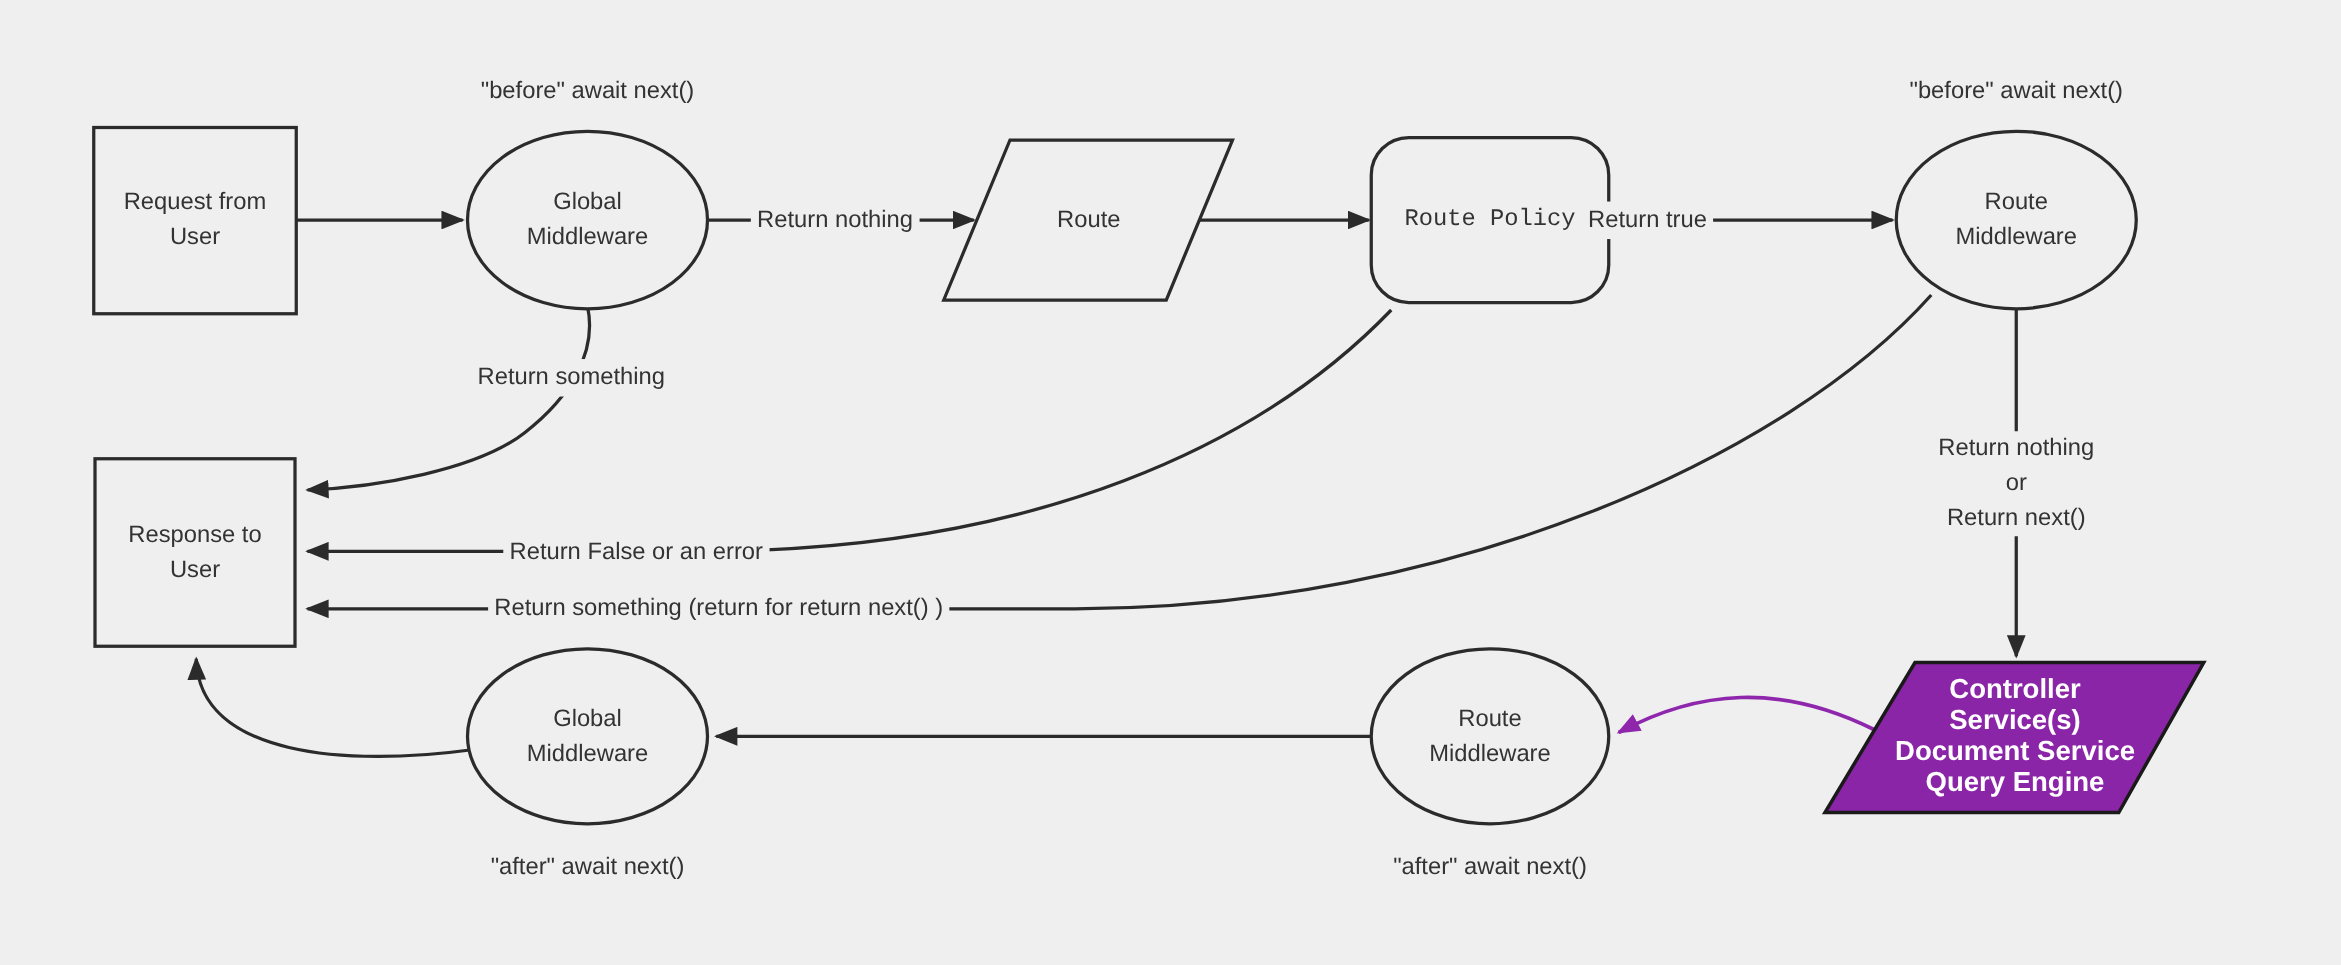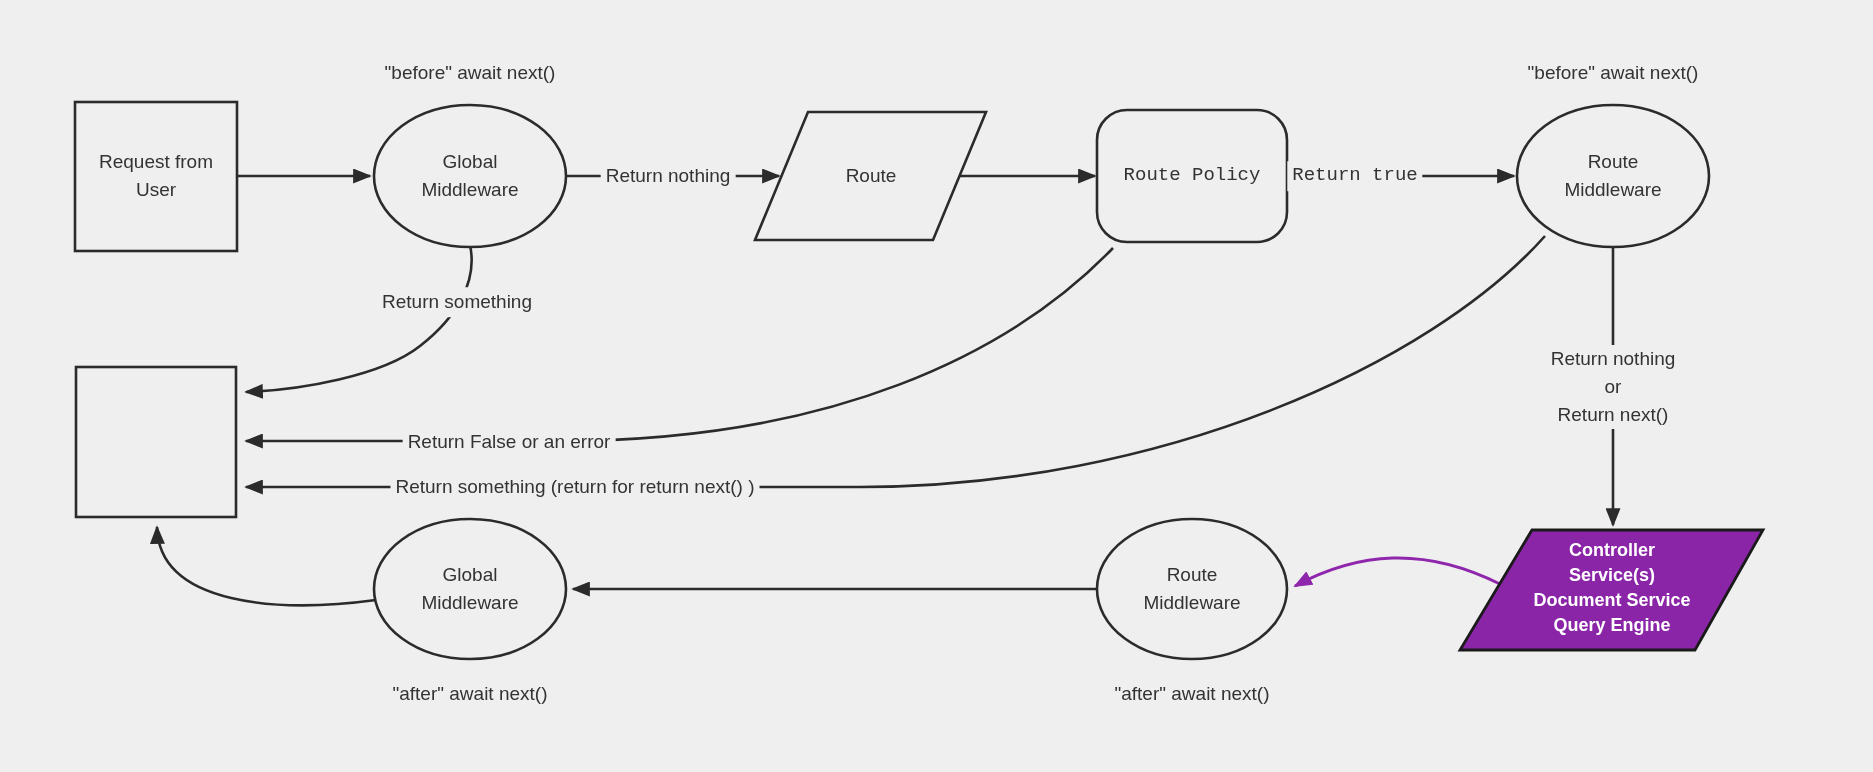--- a/index.html
+++ b/index.html
@@ -20,21 +20,21 @@
     line-height: 1.45;
     white-space: nowrap;
     text-align: center;
   }
   .node-lbl { white-space: normal; }
   .edge-lbl { background: #efefef; padding: 1px 5px; }
   .stack-lbl { background: #efefef; padding: 0 4px; line-height: 28px; }
   .controller-lbl {
     color: #ffffff;
     font-weight: bold;
-    font-size: 18px;
+    font-size: 22px;
     line-height: 25px;
     white-space: nowrap;
   }
 </style>
 </head>
 <body>
 
 <div class="canvas">
 
   <svg class="layer" width="1873" height="772" viewBox="0 0 1873 772">
@@ -72,37 +72,38 @@
       <ellipse cx="1192" cy="589" rx="95" ry="70"></ellipse>
     </g>
     <polygon points="1532,530 1763,530 1695,650 1460,650" fill="#8b25a8" stroke="#1a1a1a" stroke-width="2.8"></polygon>
   </svg>
 
   <div class="lbl node-lbl" style="left:156px; top:176px; width:130px;">Request from User</div>
   <div class="lbl node-lbl" style="left:470px; top:176px; width:130px;">Global Middleware</div>
   <div class="lbl" style="left:871px; top:176px;text-align:right;">Route</div>
   <div class="lbl" style="left:1192px; top:176px;font-family:Liberation Mono, monospace;">Route Policy</div>
   <div class="lbl node-lbl" style="left:1613px; top:176px; width:130px;">Route Middleware</div>
+  <div class="lbl node-lbl" style="left:156px; top:442px; width:130px;">Response to User</div>
   <div class="lbl node-lbl" style="left:470px; top:589px; width:130px;">Global Middleware</div>
   <div class="lbl node-lbl" style="left:1192px; top:589px; width:130px;">Route Middleware</div>
 
   <div class="lbl controller-lbl" style="left:1612px; top:588px;">
     <div>Controller</div>
     <div>Service(s)</div>
     <div>Document Service</div>
     <div>Query Engine</div>
   </div>
 
   <div class="lbl" style="left:470px; top:73px;">"before" await next()</div>
   <div class="lbl" style="left:1613px; top:73px;">"before" await next()</div>
   <div class="lbl" style="left:470px; top:694px;">"after" await next()</div>
   <div class="lbl" style="left:1192px; top:694px;">"after" await next()</div>
 
   <div class="lbl edge-lbl" style="left:668px; top:176px;">Return nothing</div>
-  <div class="lbl edge-lbl" style="left:1355px; top:176px;font-family:Liberation Mono, monospace;">Return true</div>
+  <div class="lbl edge-lbl" style="left:1318px; top:176px;">Return true</div>
   <div class="lbl edge-lbl" style="left:457px; top:302px;">Return something</div>
   <div class="lbl edge-lbl" style="left:483px; top:442px;margin-left:26px;">Return False or an error</div>
   <div class="lbl edge-lbl" style="left:575px; top:487px;">Return something (return for return next() )</div>
 
   <div class="lbl stack-lbl" style="left:1613px; top:387px;">
     <div>Return nothing</div>
     <div>or</div>
     <div>Return next()</div>
   </div>
 

